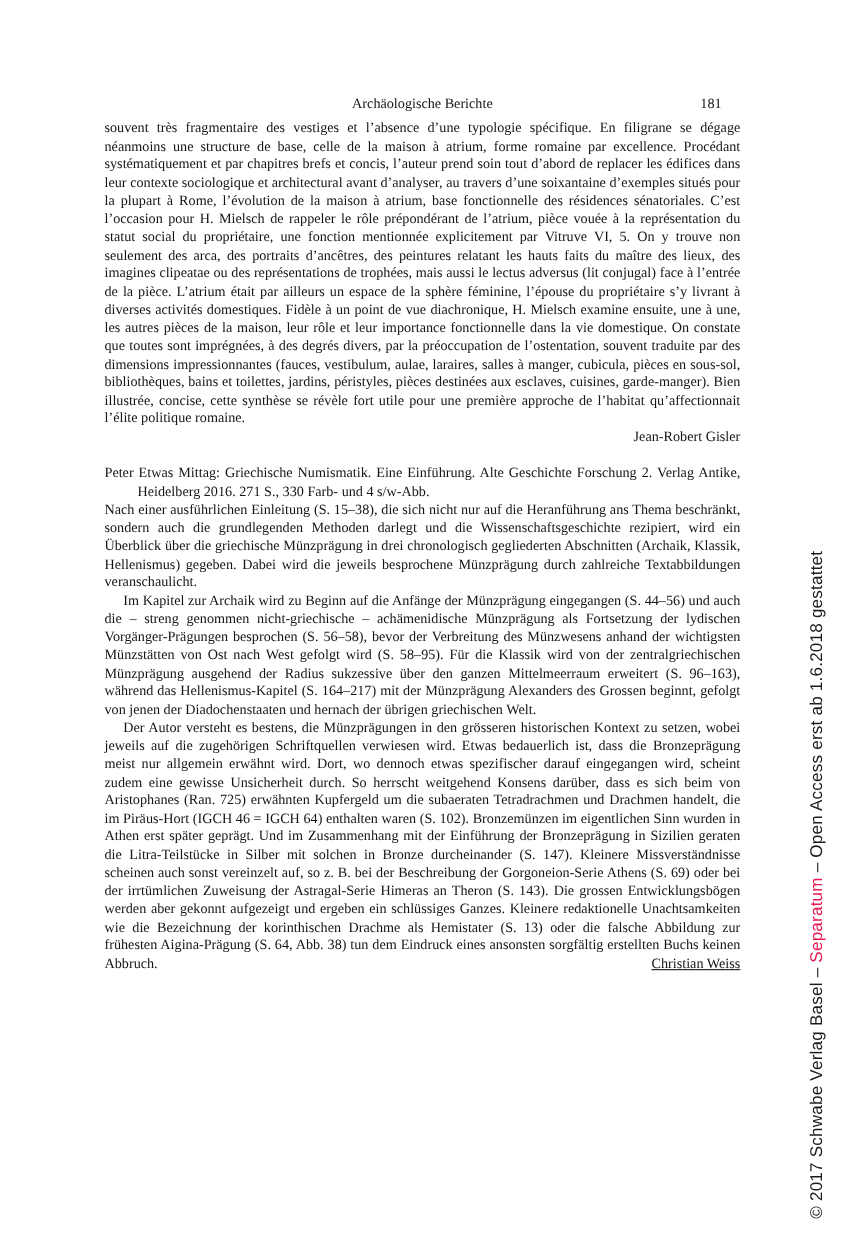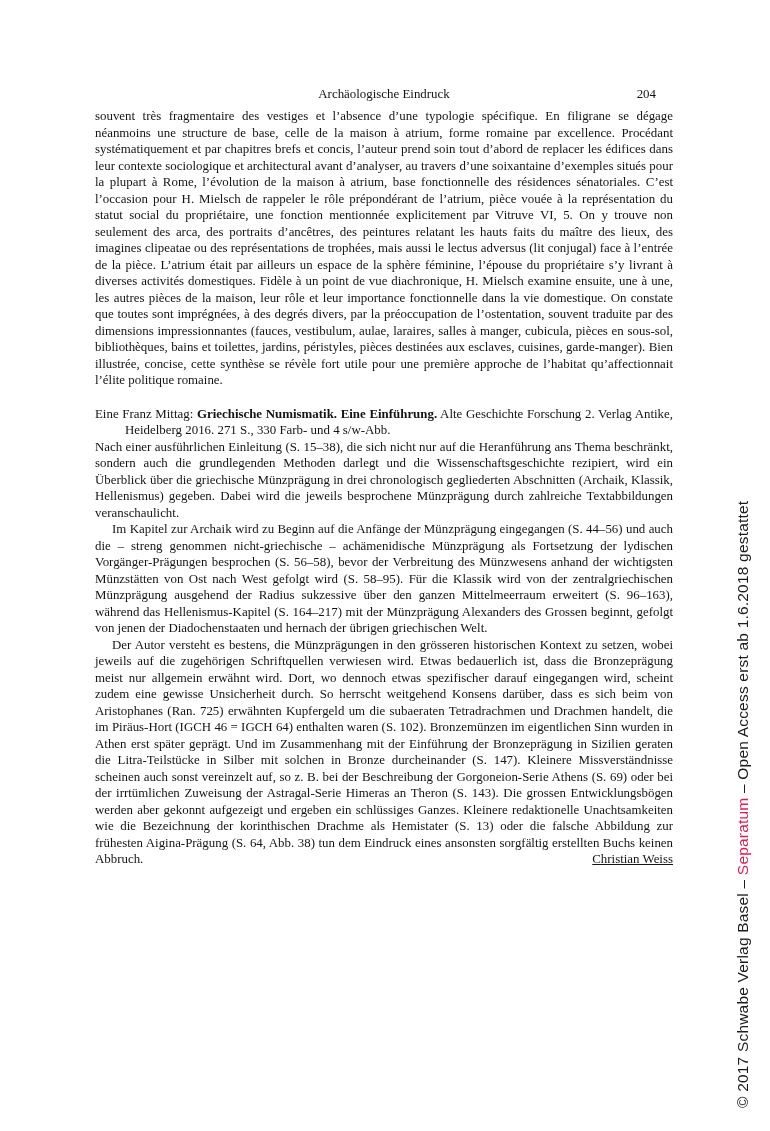--- a/index.html
+++ b/index.html
@@ -42,21 +42,21 @@
   }
   .body-par.indent { text-indent: 17px; }
   .signature { text-align: right; }
   .review.second { margin-top: 17px; }
   .reference {
     text-align: justify;
     padding-left: 30px;
     text-indent: -30px;
   }
   .seg-i { }
-  .seg-b { font-weight: 700; }
+  .seg-b { font-weight: 400; }
   .signature-inline { float: right; text-decoration: underline; }
   .copyright-vertical {
     position: absolute;
     left: 735px;
     top: 1108px;
     transform-origin: 0 0;
     transform: rotate(-90deg);
     white-space: nowrap;
     font-family: "Liberation Sans", "DejaVu Sans", sans-serif;
     font-size: 15.5px;
@@ -64,30 +64,31 @@
     color: #1b1b1b;
   }
 </style>
 </head>
 <body>
 
 <div class="page">
   <div class="content">
 
     <div class="running-head">
-      <span class="journal-title">Archäologische Eindruck</span>
-      <span class="page-number">204</span>
+      <span class="journal-title">Archäologische Berichte</span>
+      <span class="page-number">181</span>
     </div>
 
     <div class="review" lang="fr">
       <p class="body-par"><span>souvent très fragmentaire des vestiges et l’absence d’une typologie spécifique. En filigrane se dégage néanmoins une structure de base, celle de la maison à atrium, forme romaine par excellence. Procédant systématiquement et par chapitres brefs et concis, l’auteur prend soin tout d’abord de replacer les édifices dans leur contexte sociologique et architectural avant d’analyser, au travers d’une soixantaine d’exemples situés pour la plupart à Rome, l’évolution de la maison à atrium, base fonctionnelle des résidences sénatoriales. C’est l’occasion pour H. Mielsch de rappeler le rôle prépondérant de l’atrium, pièce vouée à la représentation du statut social du propriétaire, une fonction mentionnée explicitement par Vitruve VI, 5. On y trouve non seulement des </span><span class="seg-i">arca</span><span>, des portraits d’ancêtres, des peintures relatant les hauts faits du maître des lieux, des </span><span class="seg-i">imagines clipeatae</span><span> ou des représentations de trophées, mais aussi le </span><span class="seg-i">lectus adversus</span><span> (lit conjugal) face à l’entrée de la pièce. L’atrium était par ailleurs un espace de la sphère féminine, l’épouse du propriétaire s’y livrant à diverses activités domestiques. Fidèle à un point de vue diachronique, H. Mielsch examine ensuite, une à une, les autres pièces de la maison, leur rôle et leur importance fonctionnelle dans la vie domestique. On constate que toutes sont imprégnées, à des degrés divers, par la préoccupation de l’ostentation, souvent traduite par des dimensions impressionnantes (</span><span class="seg-i">fauces</span><span>, </span><span class="seg-i">vestibulum</span><span>, </span><span class="seg-i">aulae</span><span>, laraires, salles à manger, </span><span class="seg-i">cubicula</span><span>, pièces en sous-sol, bibliothèques, bains et toilettes, jardins, péristyles, pièces destinées aux esclaves, cuisines, garde-manger). Bien illustrée, concise, cette synthèse se révèle fort utile pour une première approche de l’habitat qu’affectionnait l’élite politique romaine.</span></p>
+      <div class="signature">Jean-Robert Gisler</div>
     </div>
 
     <div class="review second" lang="de">
-      <p class="reference"><span class="seg-i">Eine Franz Mittag: </span><span class="seg-b">Griechische Numismatik. Eine Einführung.</span><span> Alte Geschichte Forschung 2. Verlag Antike, Heidelberg 2016. 271 S., 330 Farb- und 4 s/w-Abb.</span></p>
+      <p class="reference"><span class="seg-i">Peter Etwas Mittag: </span><span class="seg-b">Griechische Numismatik. Eine Einführung.</span><span> Alte Geschichte Forschung 2. Verlag Antike, Heidelberg 2016. 271 S., 330 Farb- und 4 s/w-Abb.</span></p>
       <p class="body-par"><span>Nach einer ausführlichen Einleitung (S. 15–38), die sich nicht nur auf die Heranführung ans Thema beschränkt, sondern auch die grundlegenden Methoden darlegt und die Wissenschaftsgeschichte rezipiert, wird ein Überblick über die griechische Münzprägung in drei chronologisch gegliederten Abschnitten (Archaik, Klassik, Hellenismus) gegeben. Dabei wird die jeweils besprochene Münzprägung durch zahlreiche Textabbildungen veranschaulicht.</span></p>
       <p class="body-par indent"><span>Im Kapitel zur Archaik wird zu Beginn auf die Anfänge der Münzprägung eingegangen (S. 44–56) und auch die – streng genommen nicht-griechische – achämenidische Münzprägung als Fortsetzung der lydischen Vorgänger-Prägungen besprochen (S. 56–58), bevor der Verbreitung des Münzwesens anhand der wichtigsten Münzstätten von Ost nach West gefolgt wird (S. 58–95). Für die Klassik wird von der zentralgriechischen Münzprägung ausgehend der Radius sukzessive über den ganzen Mittelmeerraum erweitert (S. 96–163), während das Hellenismus-Kapitel (S. 164–217) mit der Münzprägung Alexanders des Grossen beginnt, gefolgt von jenen der Diadochenstaaten und hernach der übrigen griechischen Welt.</span></p>
       <p class="body-par indent"><span><span>Der Autor versteht es bestens, die Münzprägungen in den grösseren historischen Kontext zu setzen, wobei jeweils auf die zugehörigen Schriftquellen verwiesen wird. Etwas bedauerlich ist, dass die Bronzeprägung meist nur allgemein erwähnt wird. Dort, wo dennoch etwas spezifischer darauf eingegangen wird, scheint zudem eine gewisse Unsicherheit durch. So herrscht weitgehend Konsens darüber, dass es sich beim von Aristophanes (</span><span class="seg-i">Ran.</span><span> 725) erwähnten Kupfergeld um die subaeraten Tetradrachmen und Drachmen handelt, die im Piräus-Hort (</span><span class="seg-i">IGCH</span><span> 46 = </span><span class="seg-i">IGCH</span><span> 64) enthalten waren (S. 102). Bronzemünzen im eigentlichen Sinn wurden in Athen erst später geprägt. Und im Zusammenhang mit der Einführung der Bronzeprägung in Sizilien geraten die Litra-Teilstücke in Silber mit solchen in Bronze durcheinander (S. 147). Kleinere Missverständnisse scheinen auch sonst vereinzelt auf, so z. B. bei der Beschreibung der Gorgoneion-Serie Athens (S. 69) oder bei der irrtümlichen Zuweisung der Astragal-Serie Himeras an Theron (S. 143). Die grossen Entwicklungsbögen werden aber gekonnt aufgezeigt und ergeben ein schlüssiges Ganzes. Kleinere redaktionelle Unachtsamkeiten wie die Bezeichnung der korinthischen Drachme als Hemistater (S. 13) oder die falsche Abbildung zur frühesten Aigina-Prägung (S. 64, Abb. 38) tun dem Eindruck eines ansonsten sorgfältig erstellten Buchs keinen Abbruch.</span></span><span class="signature-inline">Christian Weiss</span></p>
     </div>
 
   </div>
 
   <div class="copyright-vertical"><span>© 2017 Schwabe Verlag Basel – </span><span class="separatum" style="color: rgb(232, 25, 81);">Separatum</span><span> – Open Access erst ab 1.6.2018 gestattet</span></div>
 </div>
 

